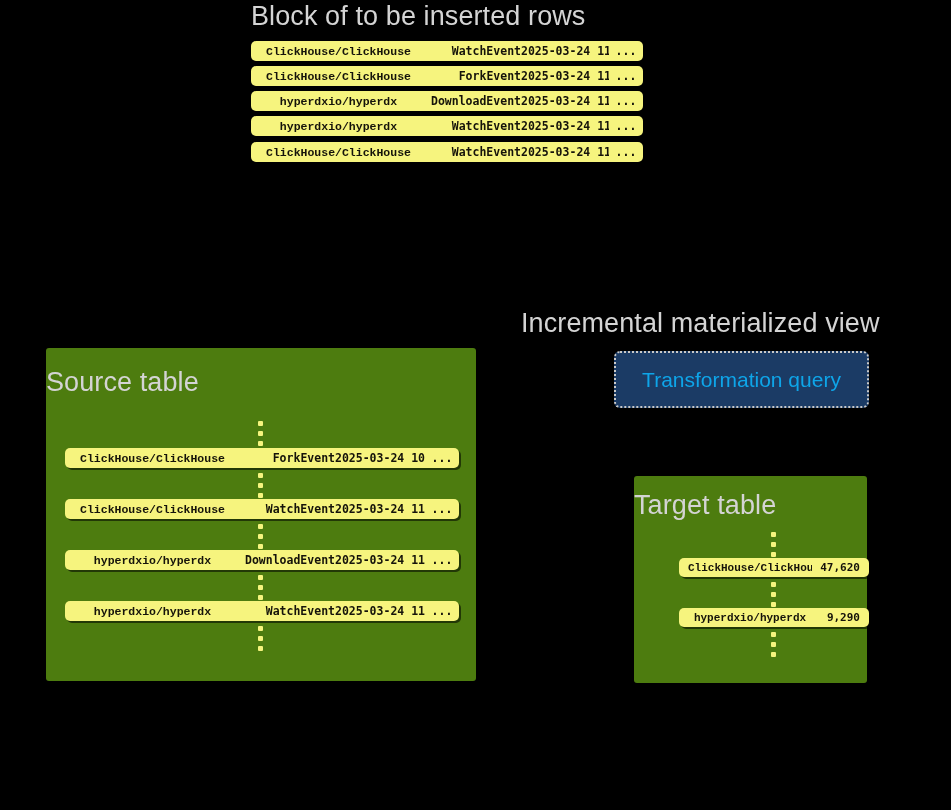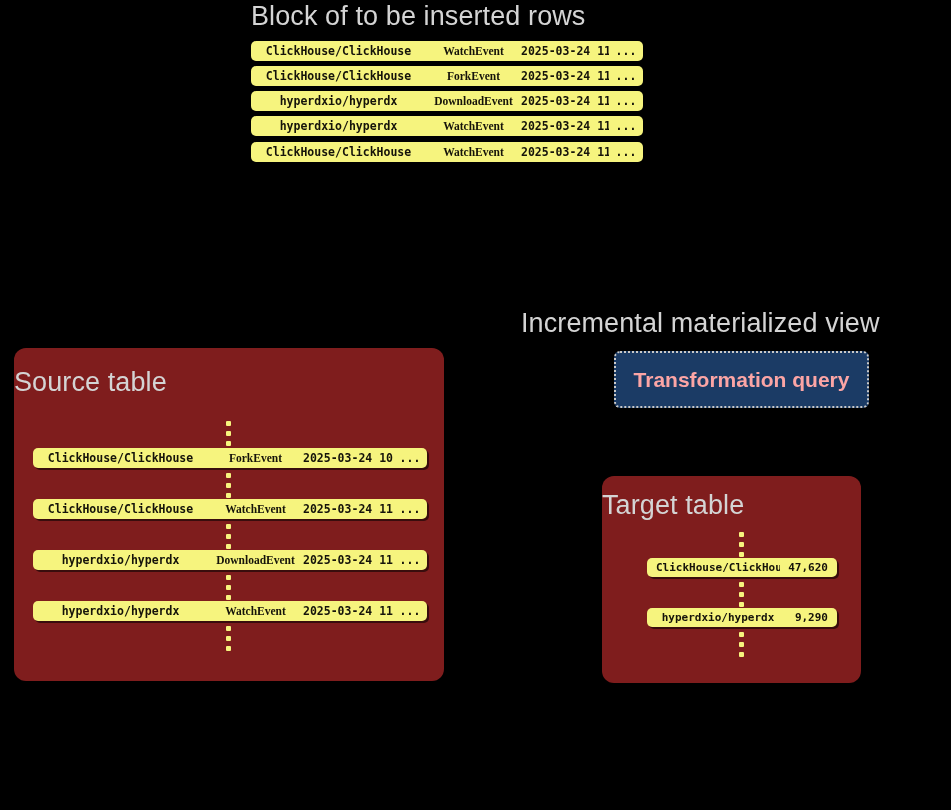--- a/index.html
+++ b/index.html
@@ -41,58 +41,59 @@
     white-space: pre;
     display: flex;
     align-items: center;
     box-sizing: border-box;
   }
   .row .cell {
     display: inline-block;
     overflow: hidden;
     white-space: pre;
   }
-  .cell.c-repo   { text-align: center; }
-  .cell.c-event  { text-align: center; font-family: Liberation Serif, serif; }
+  .cell.c-repo   { text-align: center; font-family: Liberation Mono, monospace; }
+  .cell.c-event  { text-align: right; }
   .cell.c-ts     { text-align: center; }
   .cell.c-ell    { text-align: center; }
   .cell.c-count  { text-align: right; }
 
   
   .block-row {
     left: 251px;
     width: 392px;
     height: 20px;
   }
   .block-row .c-repo  { width: 175px; }
   .block-row .c-event { width: 95px; }
   .block-row .c-ts    { width: 88px; }
   .block-row .c-ell   { width: 34px; }
 
   
   .panel {
     position: absolute;
-    background: #7f1d1d;
-    border-radius: 12px;
+    background: #4d7c0f;
+    border-radius: 3px;
+    margin-left: 32px;
   }
 
   
   #source-panel { left: 14px; top: 348px; width: 430px; height: 333px; }
   .src-row {
     left: 19px;
     width: 394px;
     height: 20px;
   }
   .src-row .c-repo  { width: 175px; }
   .src-row .c-event { width: 95px; }
   .src-row .c-ts    { width: 90px; }
   .src-row .c-ell   { width: 34px; }
 
   
-  #target-panel { left: 602px; top: 476px; width: 259px; height: 207px; }
+  #target-panel { left: 602px; top: 476px; width: 233px; height: 207px; }
   .tgt-row {
     left: 45px;
     width: 190px;
     height: 19px;
     font-size: 11px;
     padding: 0 9px;
   }
   .tgt-row .c-repo  { width: 124px; text-align: center; }
   .tgt-row .c-count { width: 48px; }
 
@@ -119,23 +120,23 @@
     top: 351px;
     width: 255px;
     height: 57px;
     background: #1b3b65;
     border: 2px dotted #c9c9c9;
     border-radius: 6px;
     box-sizing: border-box;
     display: flex;
     align-items: center;
     justify-content: center;
-    color: #fca5a5;
+    color: #0ea5e9;
     font-size: 21px;
-    font-weight: 700;
+    font-weight: 400;
     white-space: nowrap;
   }
 </style>
 </head>
 <body>
 
 <div class="heading" id="block-title" style="left:251px; top:1px; width:392px;">Block of to be inserted rows</div>
 
 <div class="row block-row" style="top:41px;">
   <span class="cell c-repo">ClickHouse/ClickHouse</span>

